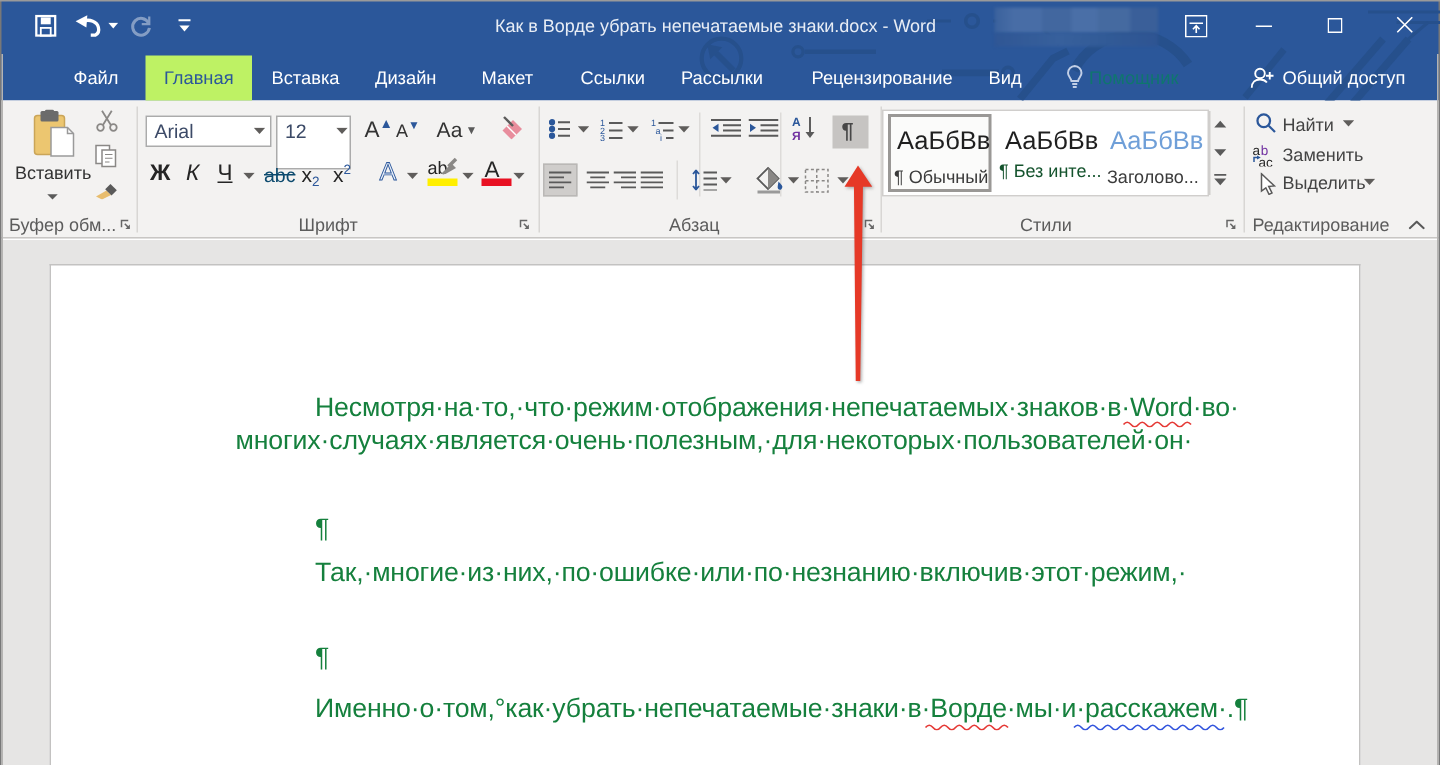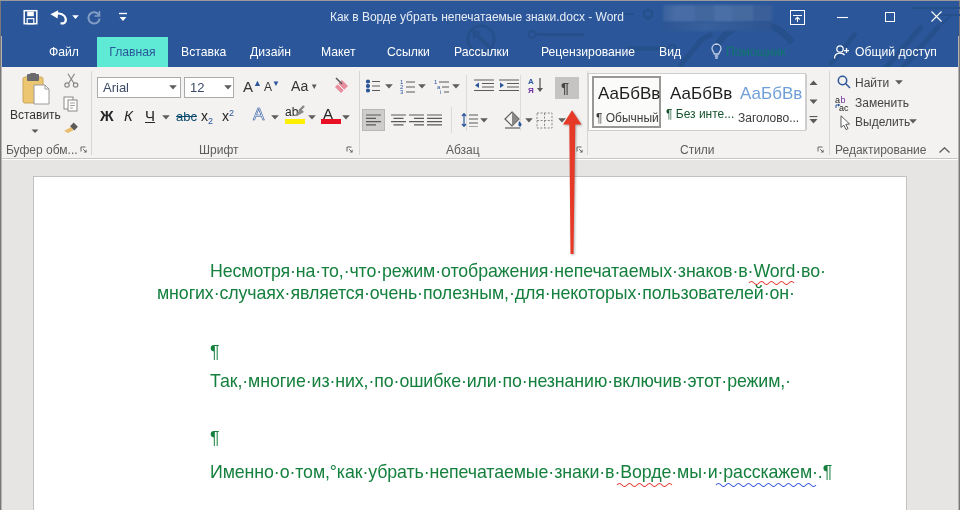--- a/index.html
+++ b/index.html
@@ -89,21 +89,21 @@
     </svg>
 
   <svg class="abs" style="left:931px;top:11px" width="11" height="11">
       <path d="M0.5 0.5 L10.5 10.5 M10.5 0.5 L0.5 10.5" stroke="#fff" stroke-width="1.1"></path>
     </svg>
   <div class="abs" style="left:0;top:0;width:960px;height:1px;background:#9a9a9a"></div>
     </div>
 
 <div id="tabrow">
   <span class="tab" style="left:16px">Файл</span>
-  <span class="tab" style="left:64px;top:1px;height:30px;width:71px;background:#5eead4;color:#2b579a;text-align:center;line-height:31px">Главная</span>
+  <span class="tab" style="left:64px;top:1px;height:30px;width:71px;background:#bef264;color:#2b579a;text-align:center;line-height:31px">Главная</span>
   <span class="tab" style="left:148px">Вставка</span>
   <span class="tab" style="left:217px">Дизайн</span>
   <span class="tab" style="left:288px">Макет</span>
   <span class="tab" style="left:354px">Ссылки</span>
   <span class="tab" style="left:421px">Рассылки</span>
   <span class="tab" style="left:508px">Рецензирование</span>
   <span class="tab" style="left:626px">Вид</span>
   <svg class="abs" style="left:677px;top:7px" width="13" height="17" viewBox="0 0 13 17" fill="none" stroke="#c2cfe6" stroke-width="1.3">
     <path d="M6.5 1 A4.6 4.6 0 0 1 11 5.6 C11 8 9 9 8.7 11 H4.3 C4 9 2 8 2 5.6 A4.6 4.6 0 0 1 6.5 1 Z"></path>
     <path d="M4.8 13 H8.2 M5.2 15 H7.8"></path>
@@ -159,21 +159,21 @@
   <svg class="abs" style="left:80px;top:79px" width="7" height="7" fill="none" stroke="#777" stroke-width="1">
       <path d="M1 5.5 V1 H5.5" stroke="#666"></path>
       <path d="M3.2 3.2 L5.4 5.4" stroke="#666"></path>
       <path d="M6.6 3.6 V6.6 H3.6 Z" fill="#666" stroke="none"></path>
     </svg>
 
   <div class="abs" style="left:97px;top:10px;width:84px;height:21px;background:#fff;border:1px solid #ababab;font-size:13px;color:#3c4a67;line-height:19px;padding-left:5px">Arial</div>
   <svg class="abs" style="left:169px;top:18px" width="8" height="5">
       <path d="M0.2 0.2 L7.8 0.2 L4 4.4 Z" fill="#5f5d5b"></path>
     </svg>
-  <div class="abs" style="left:184px;top:10px;width:50px;height:21px;background:#fff;border:1px solid #ababab;font-size:13px;color:#3c4a67;line-height:19px;padding-left:5px">12</div>
+  <div class="abs" style="left:184px;top:10px;width:50px;height:36px;background:#fff;border:1px solid #ababab;font-size:13px;color:#3c4a67;line-height:19px;padding-left:5px">12</div>
   <svg class="abs" style="left:224px;top:18px" width="8" height="5">
       <path d="M0.2 0.2 L7.8 0.2 L4 4.4 Z" fill="#5f5d5b"></path>
     </svg>
 
   <div class="abs" style="left:243px;top:11px;font-size:15px;color:#333">А<span style="font-size:9px;position:relative;top:-6px;color:#2b579a">▲</span></div>
   <div class="abs" style="left:264px;top:13px;font-size:12px;color:#333">А<span style="font-size:8px;position:relative;top:-5px;color:#2b579a">▼</span></div>
   <div class="abs" style="left:291px;top:11px;font-size:14px;color:#333">Аа<span style="font-size:8px;color:#5a5a5a;position:relative;top:-2px;left:2px">▼</span></div>
 
   <svg class="abs" style="left:334px;top:10px" width="17" height="16" viewBox="0 0 17 16">
     <path d="M1 10 L8 3 L14 9 L7 16 Z" fill="#e88d9d"></path>

